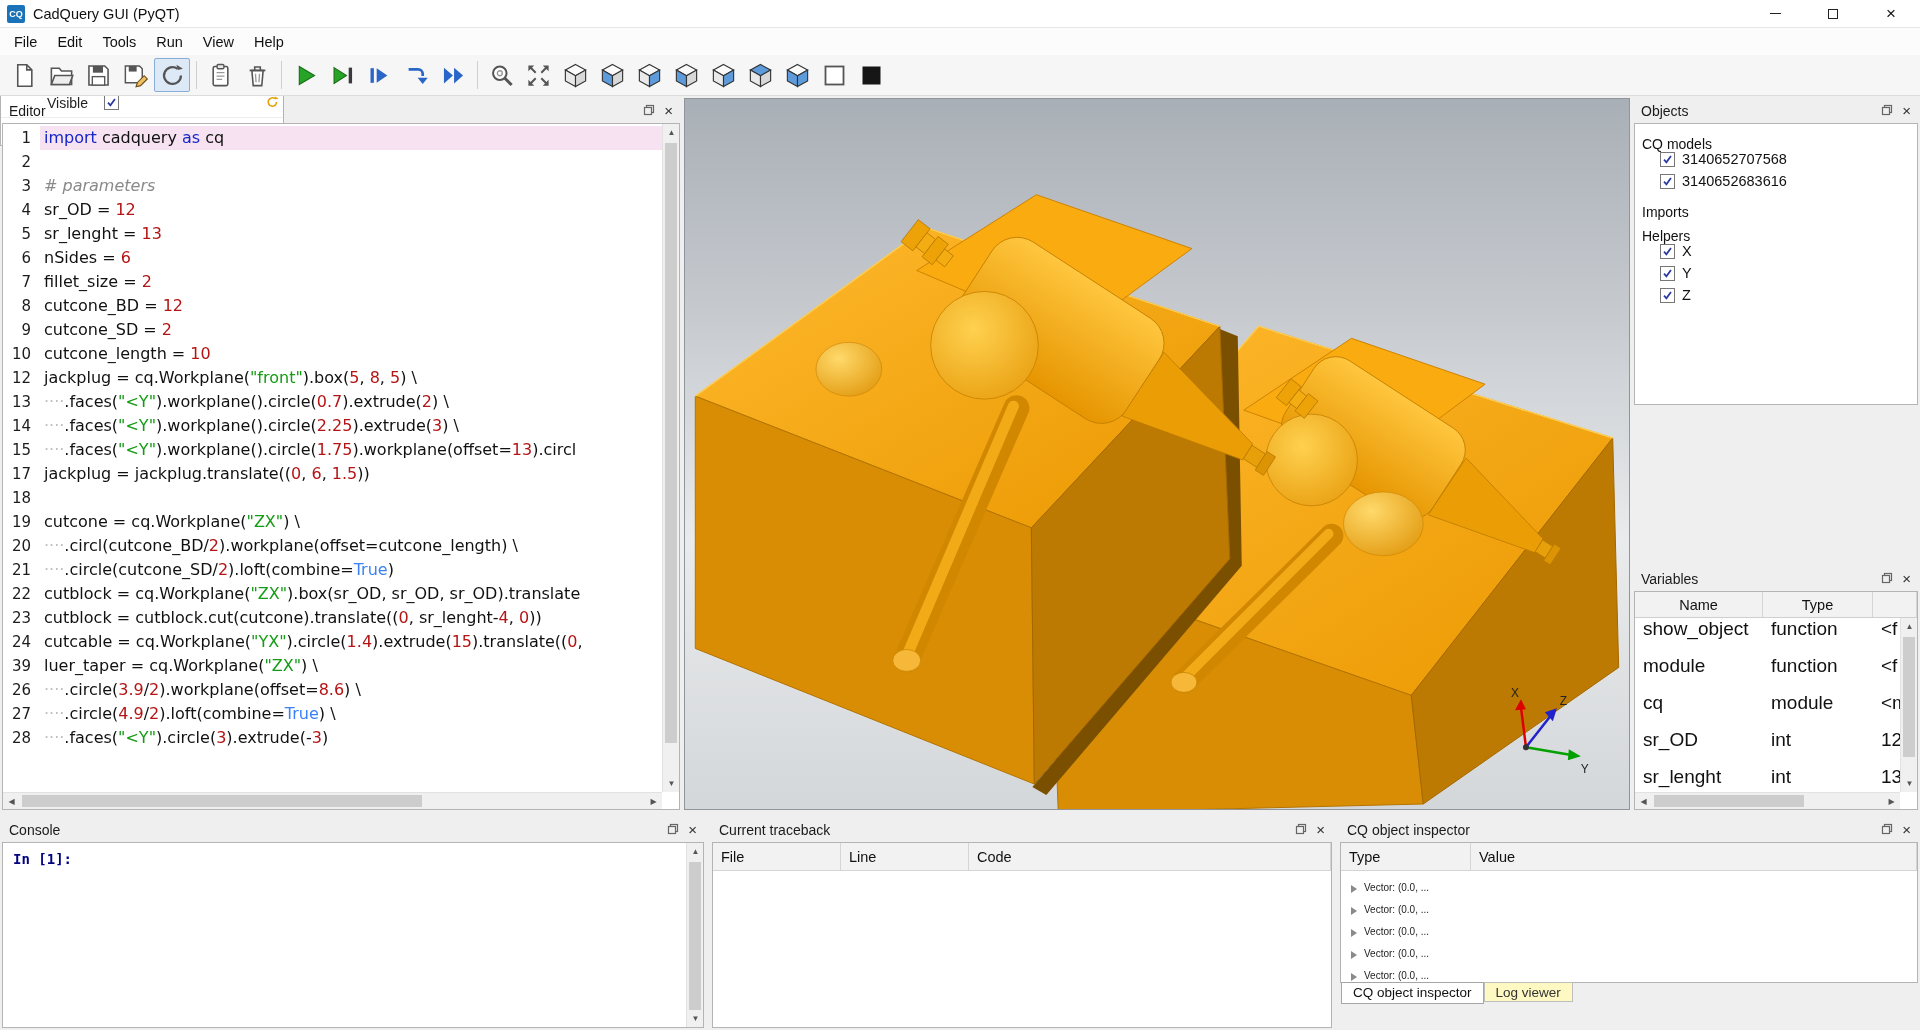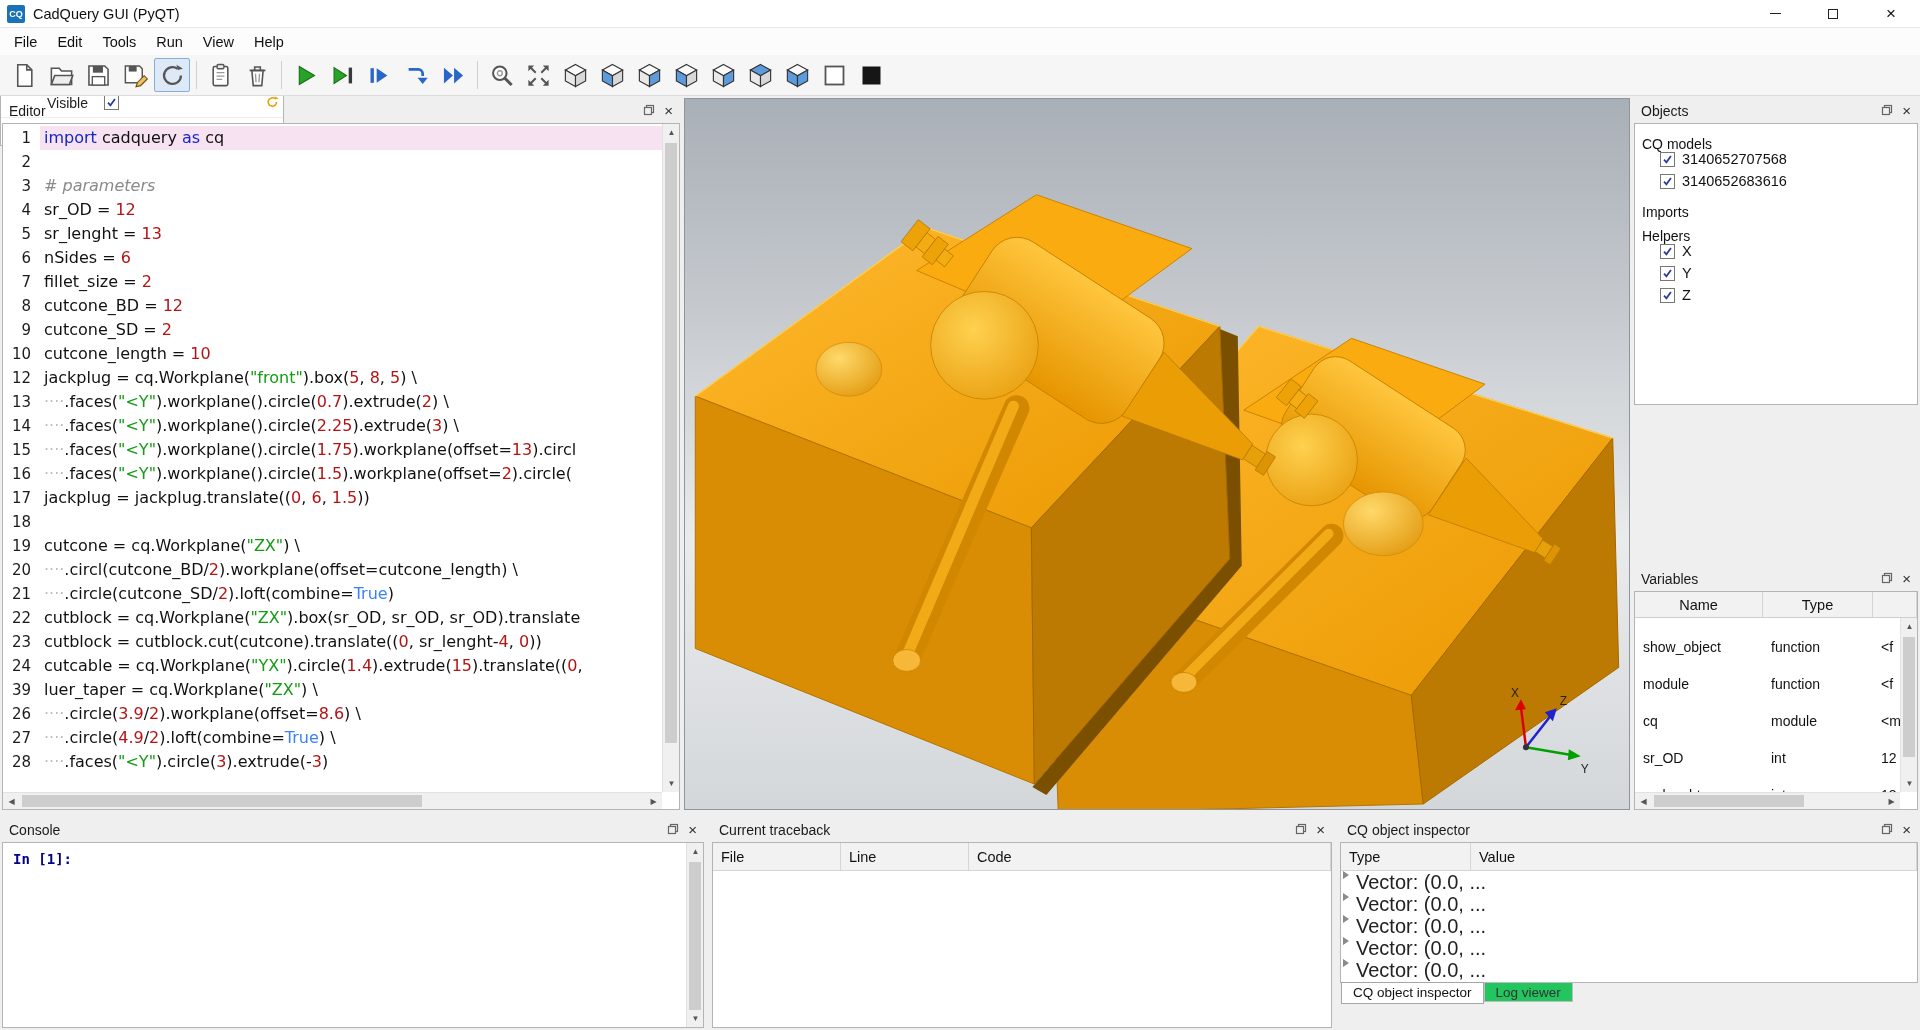--- a/index.html
+++ b/index.html
@@ -83,41 +83,41 @@
 .param-value{flex:1;padding-left:7px;display:flex;align-items:center;overflow:hidden}
 .param-reset{width:22px;flex:none;display:flex;justify-content:center}
 .color-swatch{width:152px;height:12px;background:linear-gradient(180deg,#ffb42a,#e89200);border:1px solid #999}
 
 
 #variables-panel{left:1634px;top:566px;width:284px;height:244px}
 .var-head{display:flex;height:26px;background:#f2f2f2;border-bottom:1px solid #cfcfcf;font-size:14.5px}
 .var-hcell{display:flex;align-items:center;justify-content:center;border-right:1px solid #d5d5d5}
 .vc0{width:128px;flex:none}.vc1{width:110px;flex:none}.vc2{flex:1}
 .var-rows{position:absolute;left:0;right:0;top:26px;bottom:0;overflow:hidden}
-.var-row{display:flex;height:37px;align-items:flex-end;font-size:14px}
+.var-row{display:flex;height:37px;align-items:flex-start;font-size:19px}
 .var-cell{padding-left:8px;overflow:hidden;white-space:nowrap}
 
 
 #console-panel{left:2px;top:817px;width:702px;height:211px}
 .console-text{font-family:"DejaVu Sans Mono","Liberation Mono",monospace;font-size:14px;
   font-weight:bold;color:#000080;padding:8px 10px}
 #traceback-panel{left:712px;top:817px;width:620px;height:211px}
 .tbl-head{display:flex;height:28px;background:#f2f2f2;border-bottom:1px solid #d5d5d5;font-size:14.5px}
 .tbl-hcell{display:flex;align-items:center;padding:0 8px;border-right:1px solid #d5d5d5}
 .tc0{width:128px;flex:none}.tc1{width:128px;flex:none}.tc2{flex:1}
 
 #inspector-panel{left:1340px;top:817px;width:578px;height:211px}
 .insp-body{flex:none;height:141px;background:#fff;border:1px solid #b4b4b4;overflow:hidden}
 .ic0{width:130px;flex:none}.ic1{flex:1}
-.insp-row{display:flex;align-items:flex-start;height:22px;padding-left:2px;gap:7px;font-size:20px;color:#222}
+.insp-row{display:flex;align-items:flex-end;height:22px;padding-left:10px;gap:7px;font-size:10px;color:#222}
 .tri{width:0;height:0;border-top:4.5px solid transparent;border-bottom:4.5px solid transparent;
   border-left:6px solid #8a8a8a;flex:none}
 .insp-tabs{height:24px;display:flex;align-items:flex-start;padding-left:1px}
 .insp-tab{font-size:13.5px;padding:2px 11px 0;border:1px solid #a6a6a6;background:#fff;height:22px;margin-top:-1px}
-.insp-tab.inactive{background:#22c55e;border-color:#bdbdbd;height:20px;color:#333}
+.insp-tab.inactive{background:#fef9c3;border-color:#bdbdbd;height:20px;color:#333}
 .insp-fill{flex:1}
 </style>
 </head>
 <body>
 
 <div class="titlebar">
   <div class="app-logo">CQ</div>
   <div class="app-title">CadQuery GUI (PyQT)</div>
   <div class="win-btns">
     <div class="win-btn">
@@ -317,21 +317,20 @@
         <div class="code-row"><span class="ln">5</span><span class="lc"><span class="tk-t">sr_lenght = </span><span class="tk-n">13</span></span></div>
         <div class="code-row"><span class="ln">6</span><span class="lc"><span class="tk-t">nSides = </span><span class="tk-n">6</span></span></div>
         <div class="code-row"><span class="ln">7</span><span class="lc"><span class="tk-t">fillet_size = </span><span class="tk-n">2</span></span></div>
         <div class="code-row"><span class="ln">8</span><span class="lc"><span class="tk-t">cutcone_BD = </span><span class="tk-n">12</span></span></div>
         <div class="code-row"><span class="ln">9</span><span class="lc"><span class="tk-t">cutcone_SD = </span><span class="tk-n">2</span></span></div>
         <div class="code-row"><span class="ln">10</span><span class="lc"><span class="tk-t">cutcone_length = </span><span class="tk-n">10</span></span></div>
         <div class="code-row"><span class="ln">12</span><span class="lc"><span class="tk-t">jackplug = cq.Workplane(</span><span class="tk-s">"front"</span><span class="tk-t">).box(</span><span class="tk-n">5</span><span class="tk-t">, </span><span class="tk-n">8</span><span class="tk-t">, </span><span class="tk-n">5</span><span class="tk-t">) \</span></span></div>
         <div class="code-row"><span class="ln">13</span><span class="lc"><span class="tk-w">····</span><span class="tk-t">.faces(</span><span class="tk-s">"&lt;Y"</span><span class="tk-t">).workplane().circle(</span><span class="tk-n">0.7</span><span class="tk-t">).extrude(</span><span class="tk-n">2</span><span class="tk-t">) \</span></span></div>
         <div class="code-row"><span class="ln">14</span><span class="lc"><span class="tk-w">····</span><span class="tk-t">.faces(</span><span class="tk-s">"&lt;Y"</span><span class="tk-t">).workplane().circle(</span><span class="tk-n">2.25</span><span class="tk-t">).extrude(</span><span class="tk-n">3</span><span class="tk-t">) \</span></span></div>
         <div class="code-row"><span class="ln">15</span><span class="lc"><span class="tk-w">····</span><span class="tk-t">.faces(</span><span class="tk-s">"&lt;Y"</span><span class="tk-t">).workplane().circle(</span><span class="tk-n">1.75</span><span class="tk-t">).workplane(offset=</span><span class="tk-n">13</span><span class="tk-t">).circl</span></span></div>
-        <div class="code-row"><span class="ln">16</span><span class="lc"><span class="tk-w">····</span><span class="tk-t">.faces(</span><span class="tk-s">"&lt;Y"</span><span class="tk-t">).workplane().circle(</span><span class="tk-n">1.5</span><span class="tk-t">).workplane(offset=</span><span class="tk-n">2</span><span class="tk-t">).circle(</span></span></div>
         <div class="code-row"><span class="ln">17</span><span class="lc"><span class="tk-t">jackplug = jackplug.translate((</span><span class="tk-n">0</span><span class="tk-t">, </span><span class="tk-n">6</span><span class="tk-t">, </span><span class="tk-n">1.5</span><span class="tk-t">))</span></span></div>
         <div class="code-row"><span class="ln">18</span><span class="lc"></span></div>
         <div class="code-row"><span class="ln">19</span><span class="lc"><span class="tk-t">cutcone = cq.Workplane(</span><span class="tk-s">"ZX"</span><span class="tk-t">) \</span></span></div>
         <div class="code-row"><span class="ln">20</span><span class="lc"><span class="tk-w">····</span><span class="tk-t">.circl(cutcone_BD/</span><span class="tk-n">2</span><span class="tk-t">).workplane(offset=cutcone_length) \</span></span></div>
         <div class="code-row"><span class="ln">21</span><span class="lc"><span class="tk-w">····</span><span class="tk-t">.circle(cutcone_SD/</span><span class="tk-n">2</span><span class="tk-t">).loft(combine=</span><span class="tk-b">True</span><span class="tk-t">)</span></span></div>
         <div class="code-row"><span class="ln">22</span><span class="lc"><span class="tk-t">cutblock = cq.Workplane(</span><span class="tk-s">"ZX"</span><span class="tk-t">).box(sr_OD, sr_OD, sr_OD).translate</span></span></div>
         <div class="code-row"><span class="ln">23</span><span class="lc"><span class="tk-t">cutblock = cutblock.cut(cutcone).translate((</span><span class="tk-n">0</span><span class="tk-t">, sr_lenght-</span><span class="tk-n">4</span><span class="tk-t">, </span><span class="tk-n">0</span><span class="tk-t">))</span></span></div>
         <div class="code-row"><span class="ln">24</span><span class="lc"><span class="tk-t">cutcable = cq.Workplane(</span><span class="tk-s">"YX"</span><span class="tk-t">).circle(</span><span class="tk-n">1.4</span><span class="tk-t">).extrude(</span><span class="tk-n">15</span><span class="tk-t">).translate((</span><span class="tk-n">0</span><span class="tk-t">,</span></span></div>
         <div class="code-row"><span class="ln">39</span><span class="lc"><span class="tk-t">luer_taper = cq.Workplane(</span><span class="tk-s">"ZX"</span><span class="tk-t">) \</span></span></div>
         <div class="code-row"><span class="ln">26</span><span class="lc"><span class="tk-w">····</span><span class="tk-t">.circle(</span><span class="tk-n">3.9</span><span class="tk-t">/</span><span class="tk-n">2</span><span class="tk-t">).workplane(offset=</span><span class="tk-n">8.6</span><span class="tk-t">) \</span></span></div>

